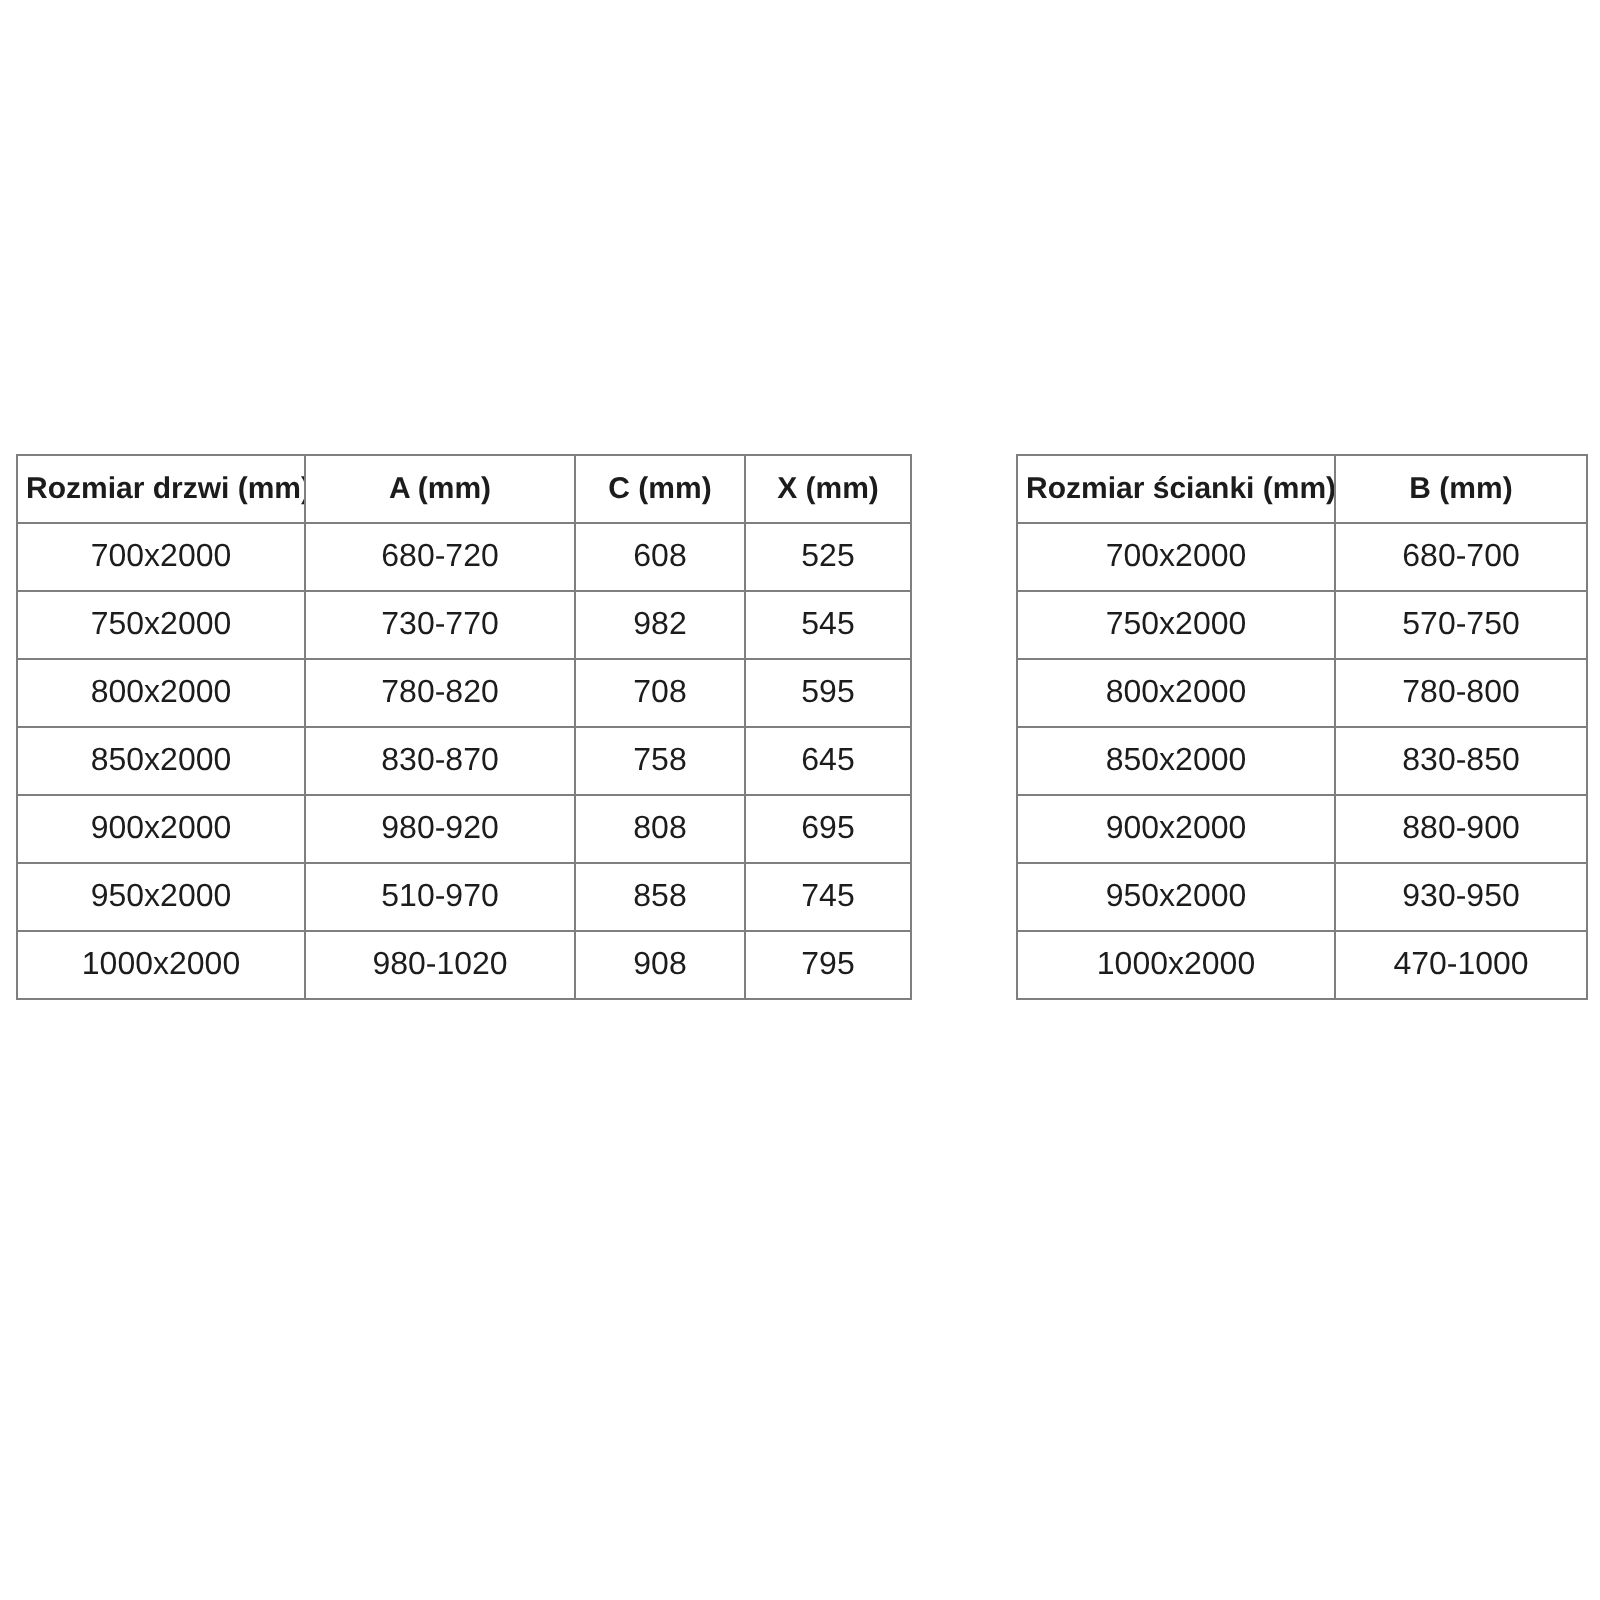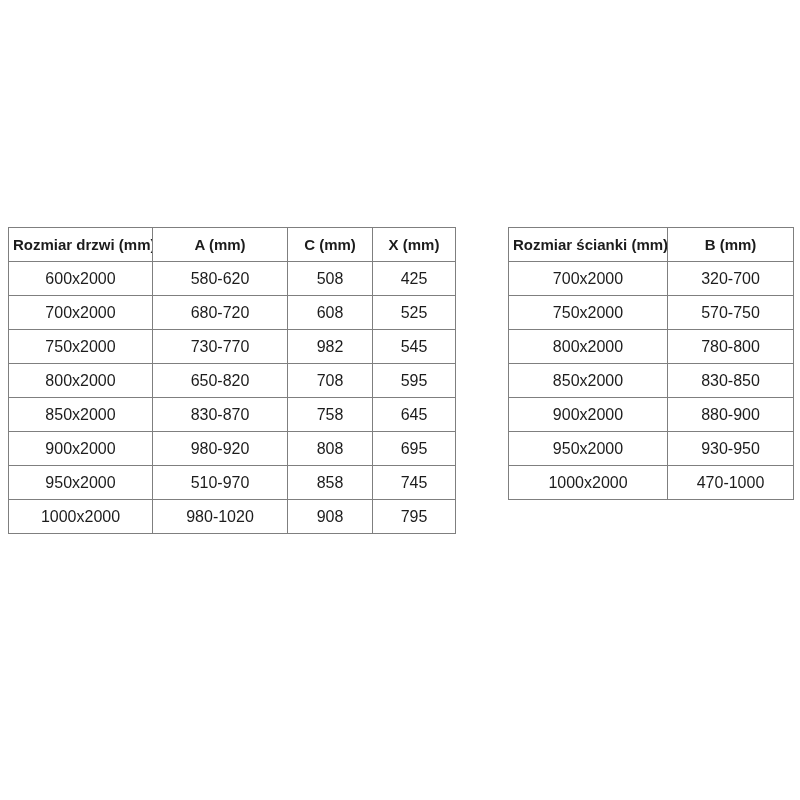--- a/index.html
+++ b/index.html
@@ -70,40 +70,34 @@
     <thead>
       <tr>
         <th>Rozmiar drzwi (mm)</th>
         <th>A (mm)</th>
         <th>C (mm)</th>
         <th>X (mm)</th>
       </tr>
     </thead>
     <tbody>
       <tr>
-        <td>600x2000</td>
-        <td>580-620</td>
-        <td>508</td>
-        <td>425</td>
-      </tr>
-      <tr>
         <td>700x2000</td>
         <td>680-720</td>
         <td>608</td>
         <td>525</td>
       </tr>
       <tr>
         <td>750x2000</td>
         <td>730-770</td>
         <td>982</td>
         <td>545</td>
       </tr>
       <tr>
         <td>800x2000</td>
-        <td>650-820</td>
+        <td>780-820</td>
         <td>708</td>
         <td>595</td>
       </tr>
       <tr>
         <td>850x2000</td>
         <td>830-870</td>
         <td>758</td>
         <td>645</td>
       </tr>
       <tr>
@@ -134,21 +128,21 @@
     </colgroup>
     <thead>
       <tr>
         <th>Rozmiar ścianki (mm)</th>
         <th>B (mm)</th>
       </tr>
     </thead>
     <tbody>
       <tr>
         <td>700x2000</td>
-        <td>320-700</td>
+        <td>680-700</td>
       </tr>
       <tr>
         <td>750x2000</td>
         <td>570-750</td>
       </tr>
       <tr>
         <td>800x2000</td>
         <td>780-800</td>
       </tr>
       <tr>

